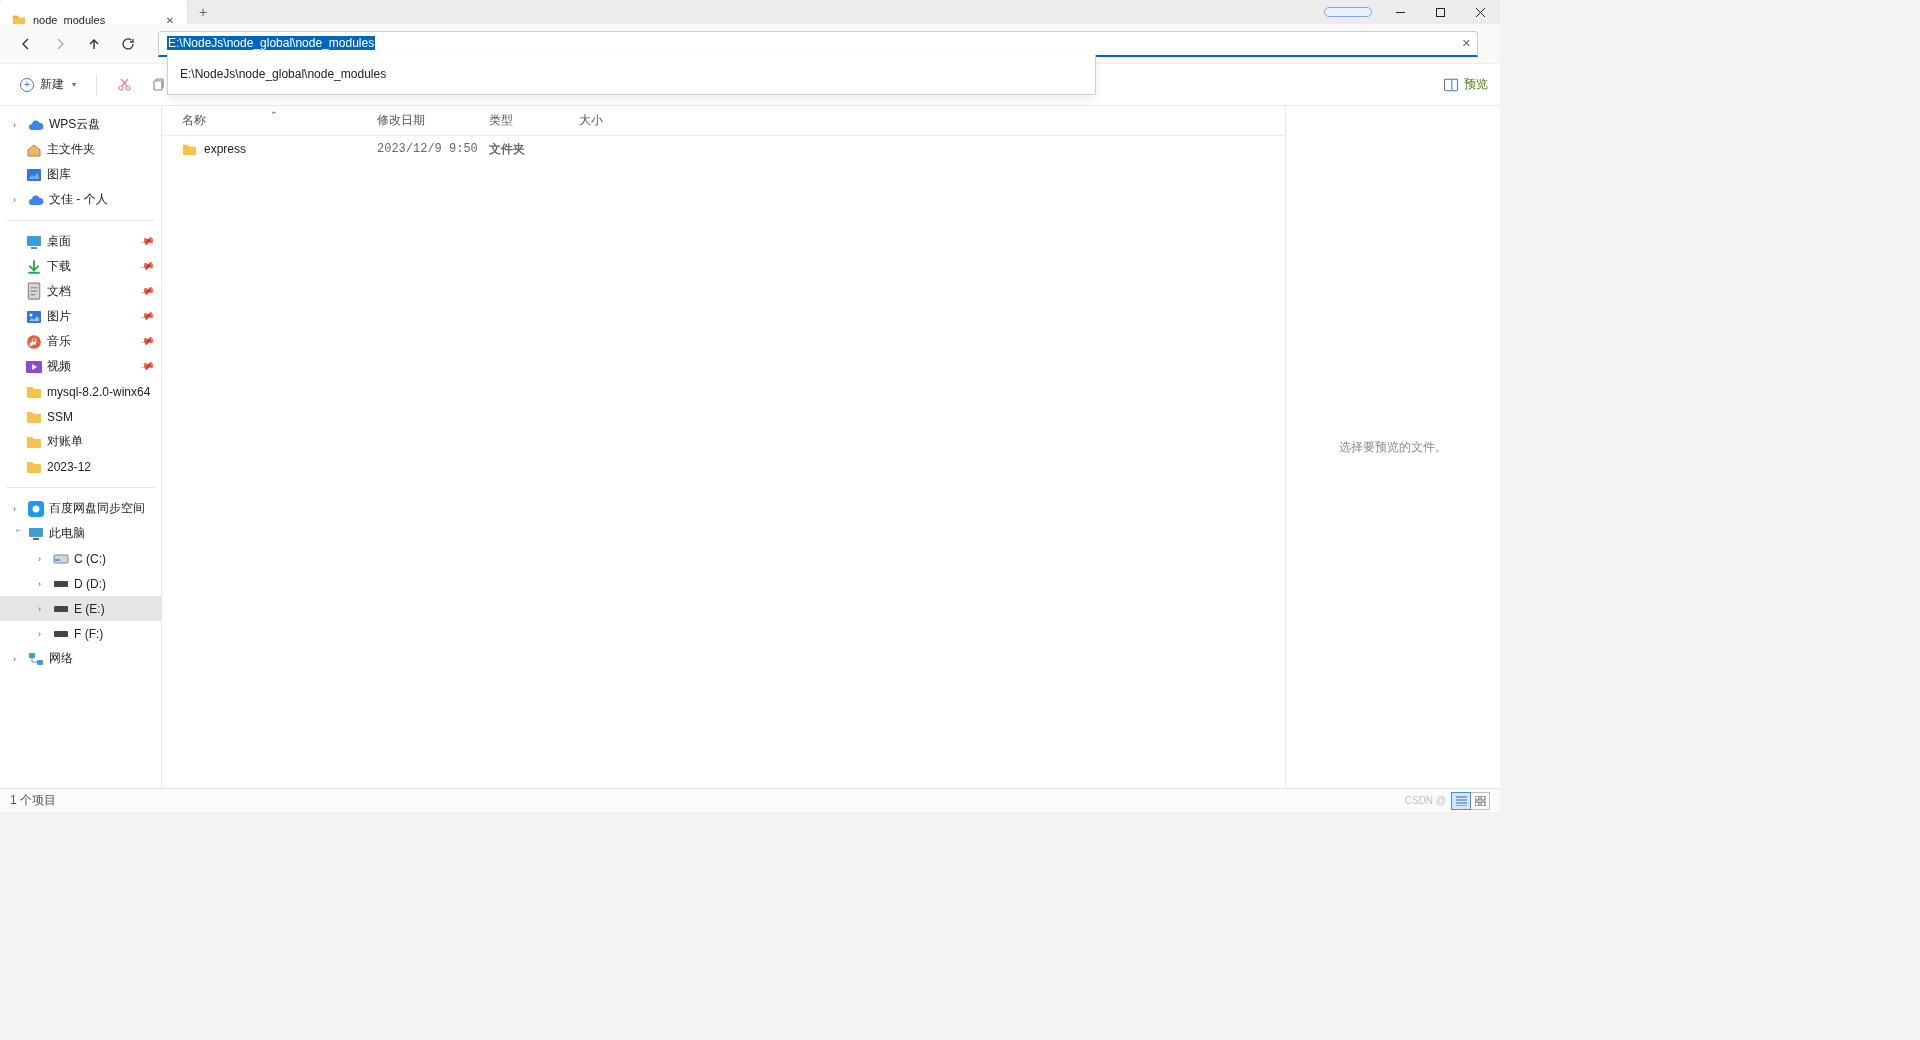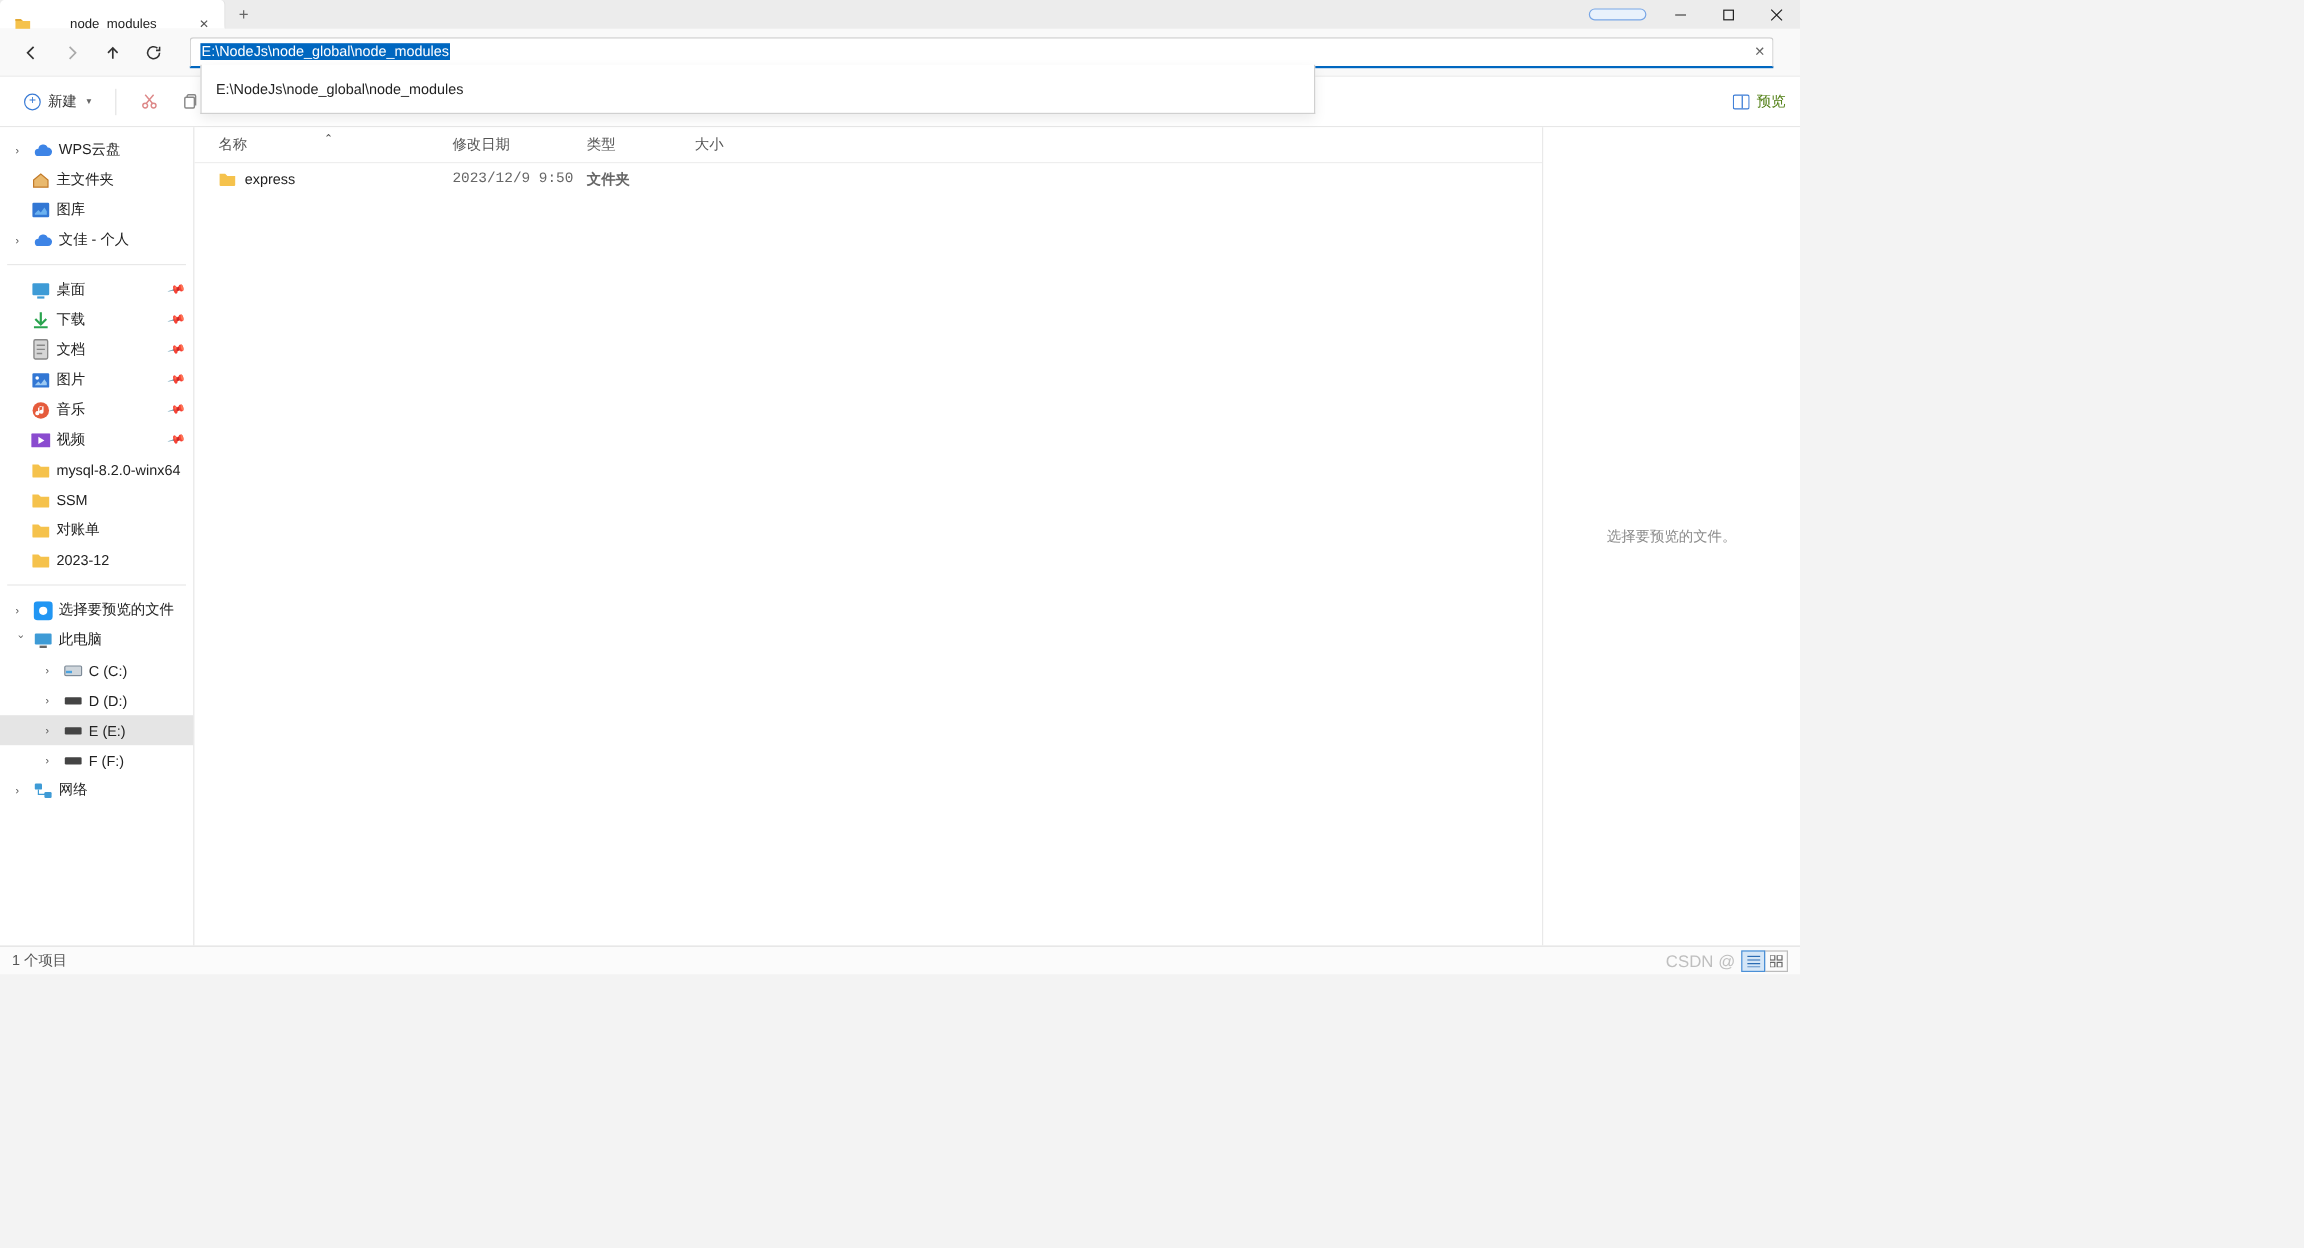--- a/index.html
+++ b/index.html
@@ -1,21 +1,21 @@
 <!DOCTYPE html>
 <html><head>
 <meta charset="utf-8">
 <style>
 * { margin: 0; padding: 0; box-sizing: border-box; font-family: "Microsoft YaHei", "Segoe UI", sans-serif; font-size: 12px; -webkit-font-smoothing: antialiased; }
 body { background: #f3f3f3; color: #202020; overflow: hidden; }
 .window { width: 1500px; height: 812px; background: #f7f7f7; display: flex; flex-direction: column; }
 
 
 .titlebar { height: 24px; background: #ececec; display: flex; align-items: stretch; }
-.tab { display: flex; align-items: center; gap: 7px; padding: 16px 10px 0 12px; background: #fff; border-right: 1px solid #e0e0e0; width: 188px; border-top-left-radius: 4px; border-top-right-radius: 4px; text-align: center; }
+.tab { display: flex; align-items: center; gap: 7px; padding: 16px 10px 0 12px; background: #fff; border-right: 1px solid #e0e0e0; width: 188px; border-top-left-radius: 4px; border-top-right-radius: 4px; }
 .tab .folder-icon { width: 14px; height: 12px; }
 .tab .label { flex: 1; color: #222; font-size: 11px; }
 .tab-close { width: 14px; height: 14px; display:flex;align-items:center;justify-content:center; font-size:10px; color:#555;}
 .tab-new { width: 30px; display:flex;align-items:center;justify-content:center; color:#666; font-size: 14px;}
 .title-spacer { flex: 1; }
 .win-btn { width: 40px; display:flex;align-items:center;justify-content:center; color:#333; }
 .win-min svg, .win-max svg, .win-close svg { width: 11px; height: 11px; }
 .oval { width: 48px; height: 10px; border: 1px solid #7aa7e6; border-radius: 5px; background:#e9f2fc; margin: auto 8px auto 0; }
 
 
@@ -73,21 +73,21 @@
 .row .date { width:112px; color:#666;font-family:Liberation Mono, monospace; }
 .row .type { width:90px; color:#666;font-weight:bold; }
 .row .size { width:60px; }
 
 
 .preview { width: 215px; border-left: 1px solid #e9e9e9; display:flex; align-items:center; justify-content:center; color:#8b8b8b; font-size:12px;}
 
 
 .statusbar { height: 24px; border-top: 1px solid #e2e2e2; background:#fbfbfb; display:flex; align-items:center; padding:0 10px; color:#555;}
 .statusbar .spacer { flex:1; }
-.watermark { color:#bfbfbf; font-size:14px; margin-right:6px;}
+.watermark { color:#bfbfbf; font-size:10px; margin-right:6px;}
 .view-btn { width:20px; height:18px; border:1px solid #bbb; display:flex;align-items:center;justify-content:center; margin-left:-1px;}
 .view-btn.active { background:#d5e6f7; border-color:#4a8fd6; position:relative; z-index:1;}
 
 svg { display:block; }
 </style>
 </head>
 <body>
 
 <div class="window">
 
@@ -323,21 +323,21 @@
       <div class="side-divider"></div>
 
       <div class="side-item indent1">
           <span class="exp">›</span>
           <span class="icon">
             <svg viewBox="0 0 14 14">
               <rect width="14" height="14" rx="3" fill="#2196f3"></rect>
               <circle cx="7" cy="7" r="3" fill="#fff"></circle>
             </svg>
           </span>
-          <span>选择要预览的文件</span>
+          <span>百度网盘同步空间</span>
         </div>
       <div class="side-item indent1">
           <span class="exp" style="transform:rotate(90deg);display:inline-block;">›</span>
           <span class="icon">
             <svg viewBox="0 0 16 14">
               <rect x="1" y="1" width="14" height="9" rx="1" fill="#3e9bd6"></rect>
               <rect x="5" y="11" width="6" height="2" fill="#666"></rect>
             </svg>
           </span>
           <span>此电脑</span>

